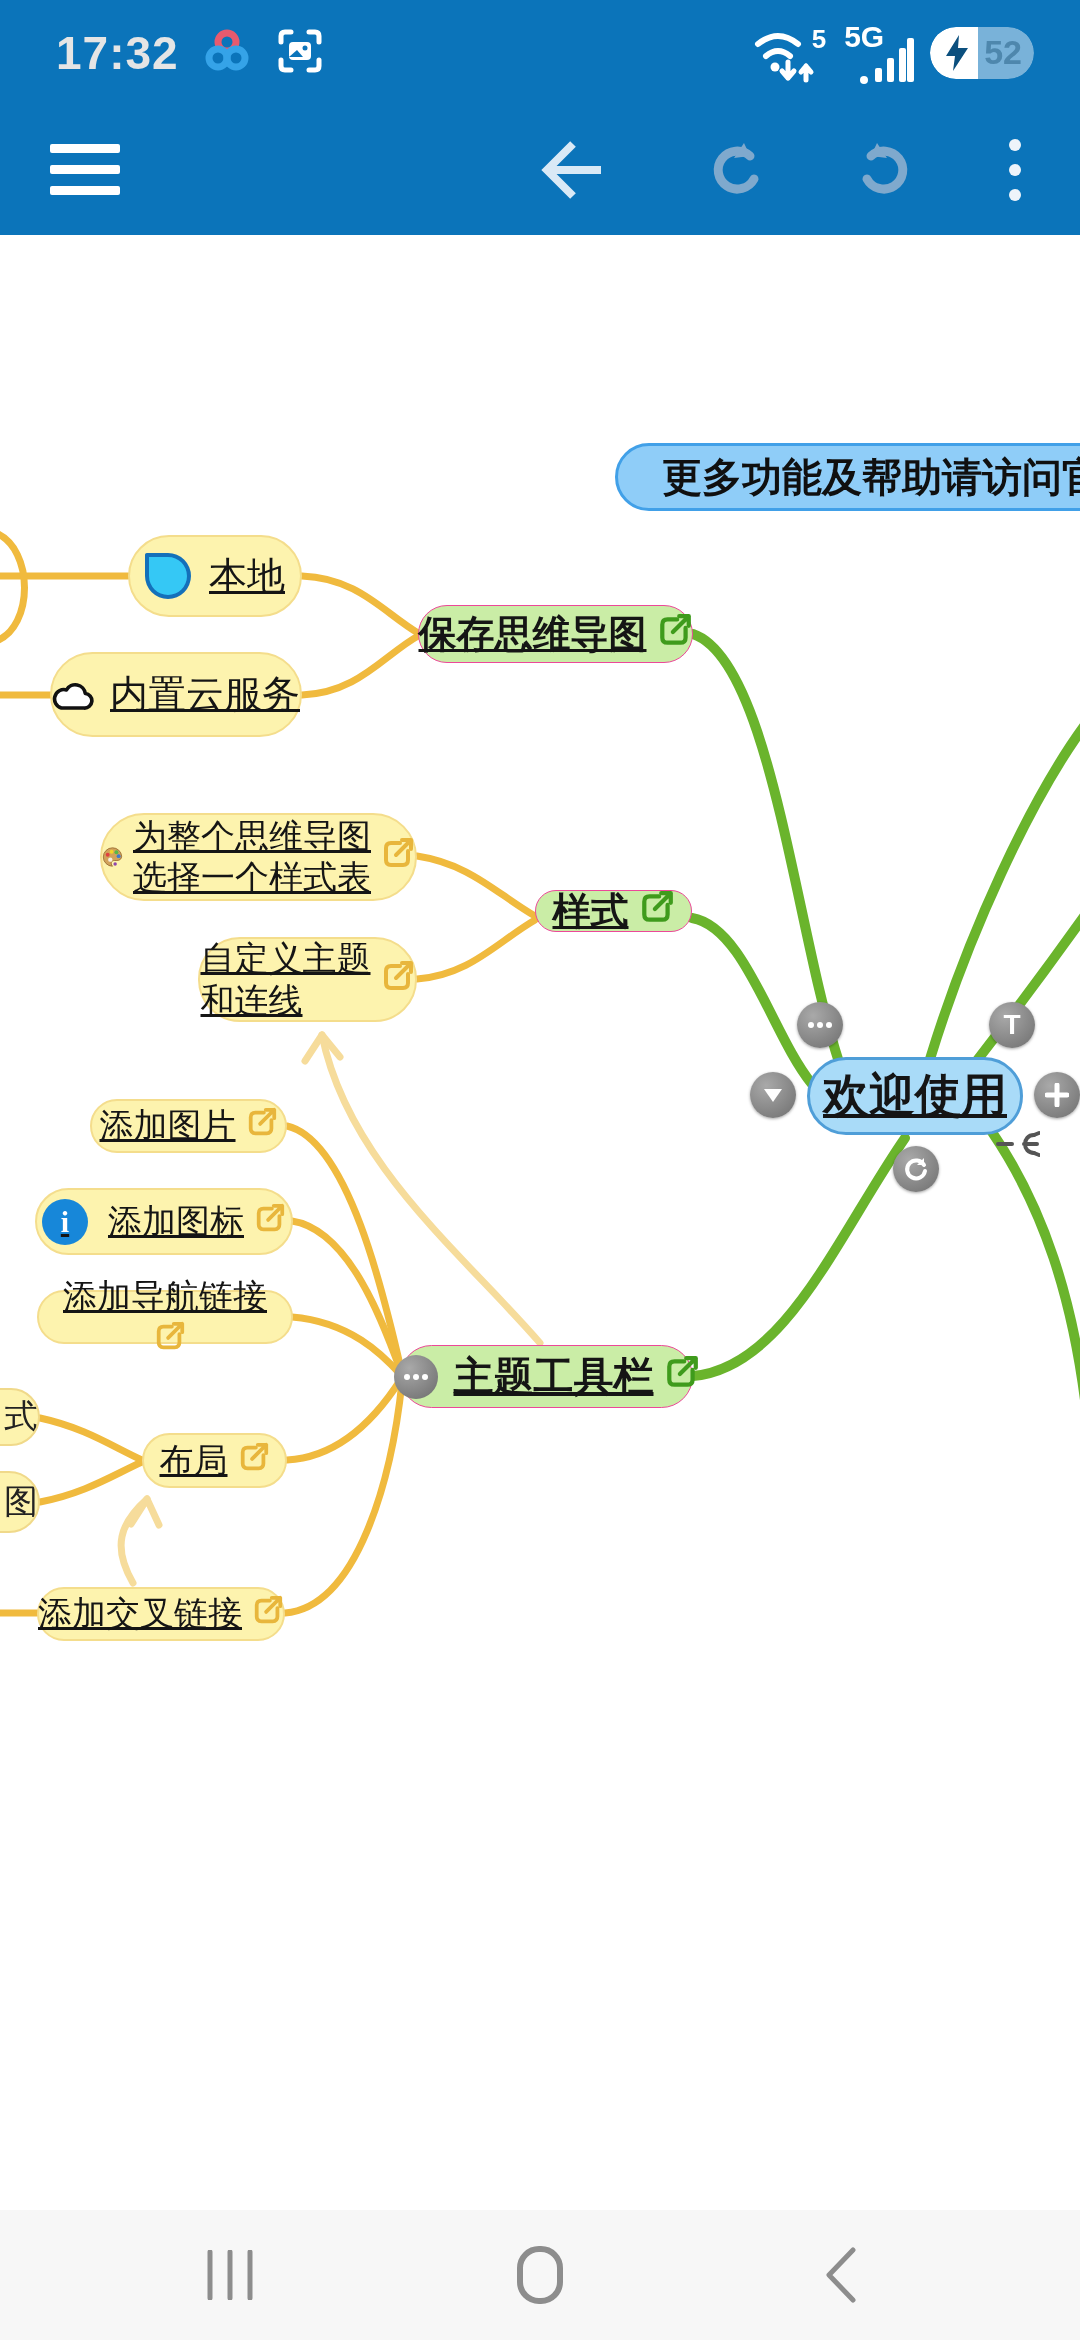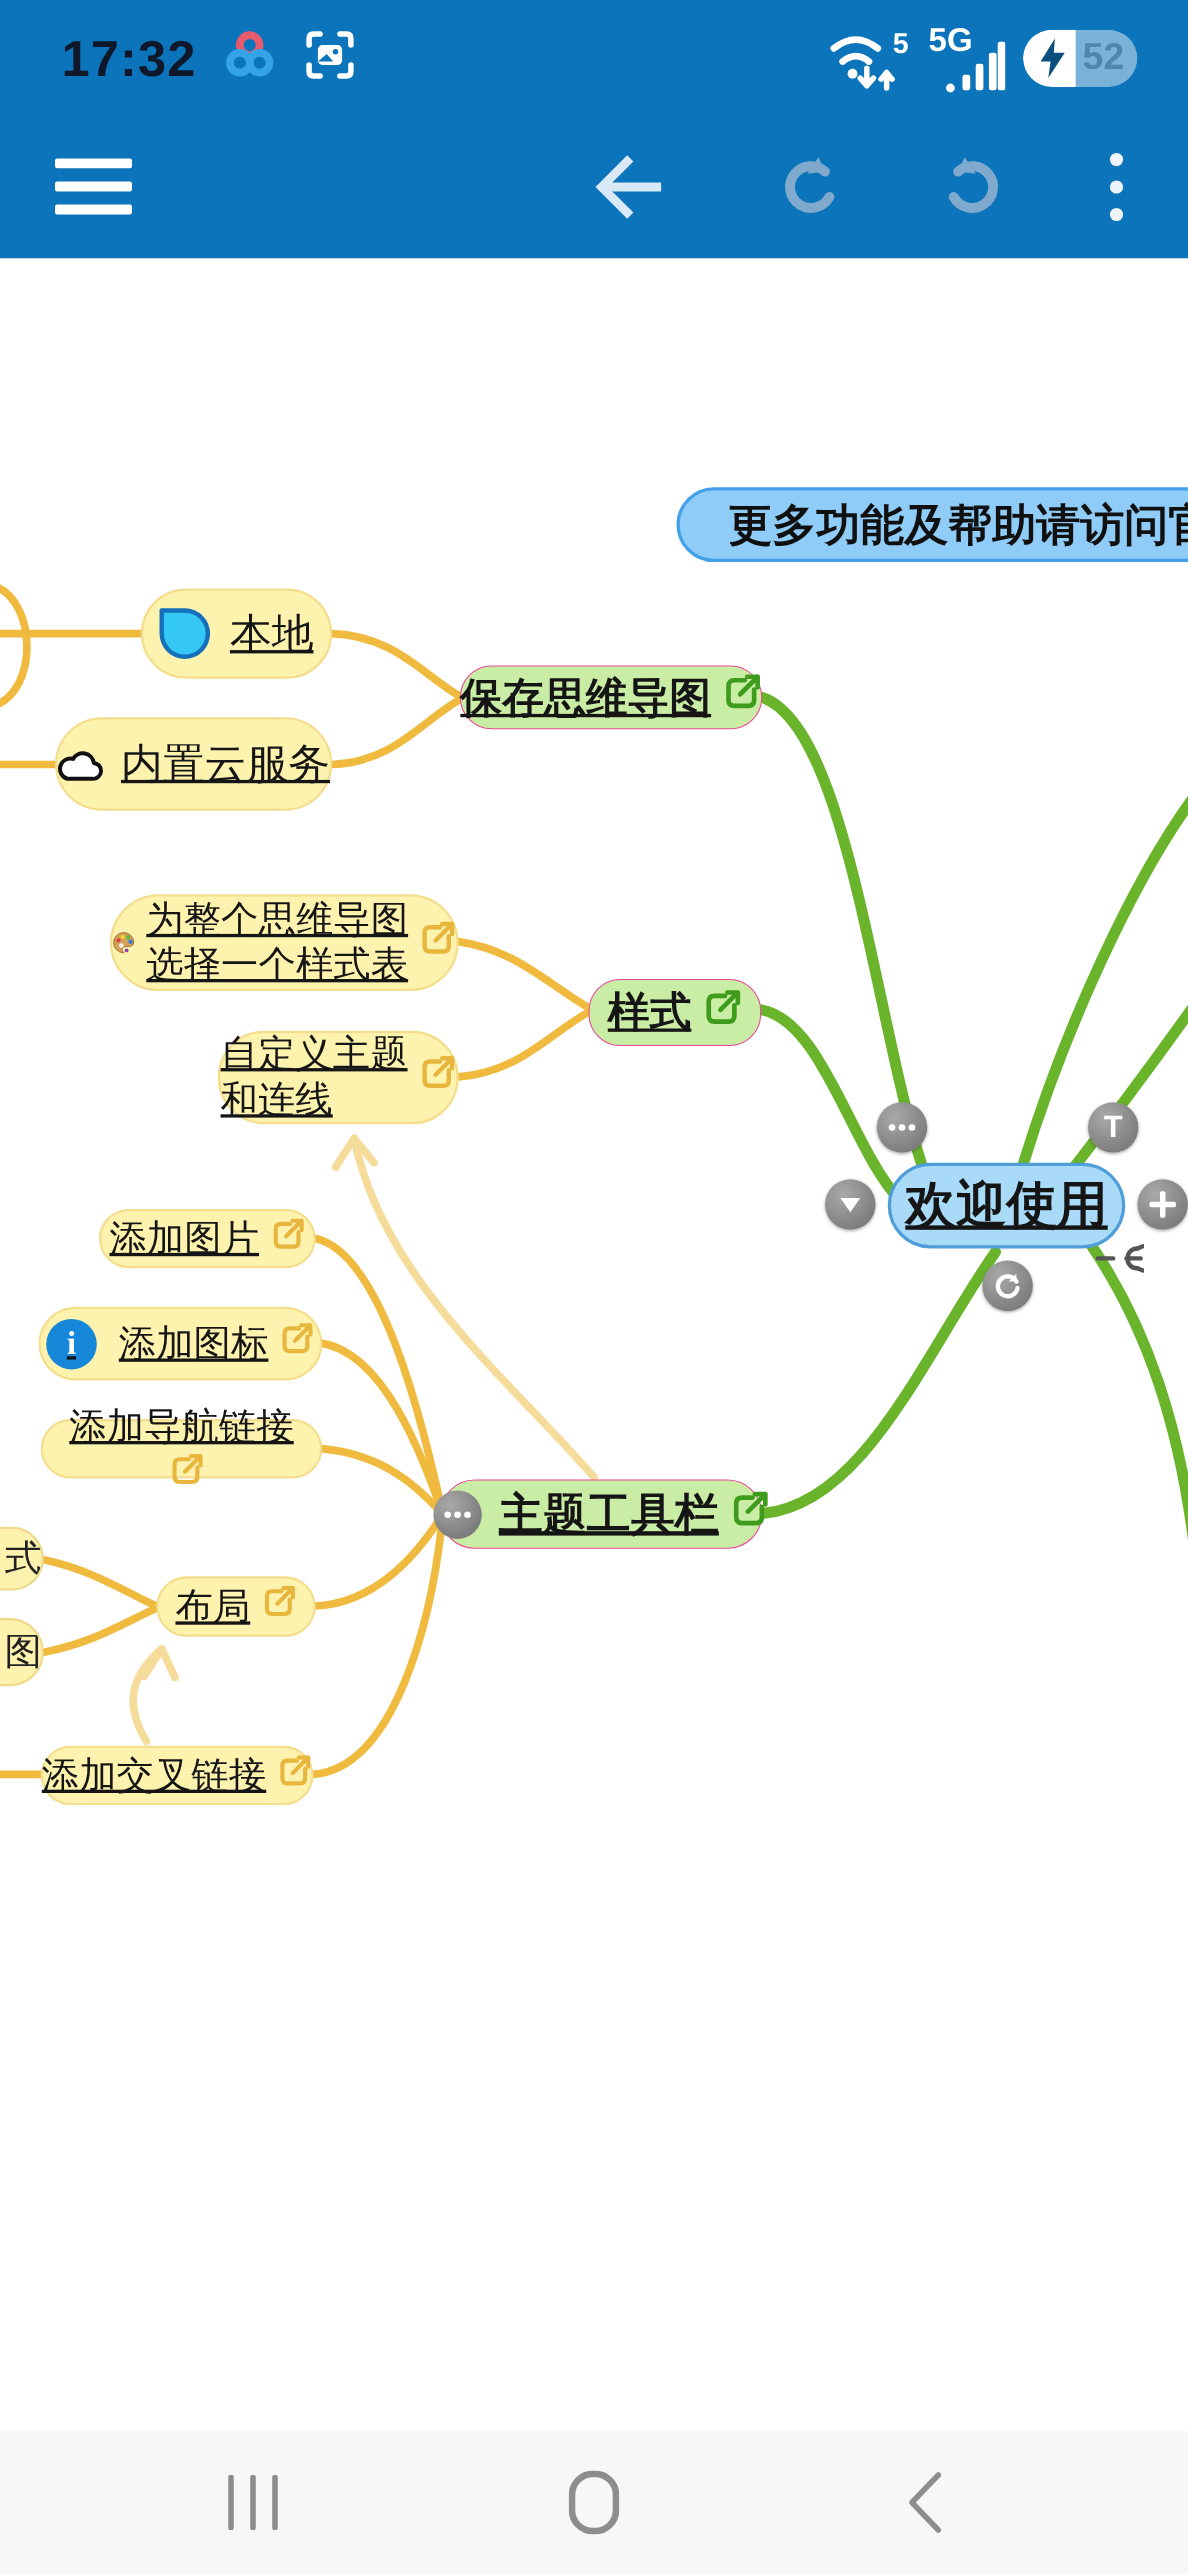--- a/index.html
+++ b/index.html
@@ -14,21 +14,21 @@
   
   .appbar {
     position: absolute; left: 0; top: 0; width: 1080px; height: 235px;
     background: #0b74ba;
   }
   .status-row {
     position: absolute; left: 0; top: 0; width: 1080px; height: 105px;
     display: flex; align-items: center;
   }
   .status-left { display: flex; align-items: center; gap: 22px; padding-left: 56px; }
-  .status-time { color: #0f172a; font-size: 46px; font-weight: 700; letter-spacing: 1px; }
+  .status-time { color: #e5e5e5; font-size: 46px; font-weight: 700; letter-spacing: 1px; }
   .status-right { margin-left: auto; display: flex; align-items: center; gap: 16px; padding-right: 46px; }
 
   .wifi-wrap { position: relative; width: 78px; height: 62px; }
   .wifi-gen { position: absolute; right: 2px; top: 2px; color: #fff; font-size: 26px; font-weight: 700; }
   .net-wrap { position: relative; width: 70px; height: 66px; }
   .net-label { position: absolute; left: 0; top: 0; color: #ffffff; font-size: 30px; font-weight: 700; }
 
   .battery {
     display: flex; align-items: center; height: 52px; border-radius: 26px; overflow: hidden;
   }
@@ -303,21 +303,21 @@
       <span>和连线</span>
     </span>
     <span class="link-icon">
       <svg width="34" height="34" viewBox="0 0 34 34">
         <path d="M19 7 H10 Q5 7 5 12 V24 Q5 29 10 29 H22 Q27 29 27 24 V15" fill="none" stroke="#e8b63c" stroke-width="4" stroke-linecap="round"></path>
         <path d="M15 19 L30 4 M21 4 H30 V13" fill="none" stroke="#e8b63c" stroke-width="4" stroke-linecap="round" stroke-linejoin="round"></path>
       </svg>
     </span>
   </div>
 
-  <div class="mm-node n-green" style="left:535px; top:655px; width:157px; height:61px; border-radius:29px; font-size:38px; font-weight:600;">
+  <div class="mm-node n-green" style="left:535px; top:655px; width:157px; height:42px; border-radius:29px; font-size:38px; font-weight:600;">
     <span>样式</span>
     <span class="link-icon">
       <svg width="36" height="36" viewBox="0 0 34 34">
         <path d="M19 7 H10 Q5 7 5 12 V24 Q5 29 10 29 H22 Q27 29 27 24 V15" fill="none" stroke="#3f9b1c" stroke-width="4" stroke-linecap="round"></path>
         <path d="M15 19 L30 4 M21 4 H30 V13" fill="none" stroke="#3f9b1c" stroke-width="4" stroke-linecap="round" stroke-linejoin="round"></path>
       </svg>
     </span>
   </div>
 
   <div class="mm-node n-yellow" style="left:90px; top:864px; width:197px; height:54px; border-radius:27px; font-size:34px;">

